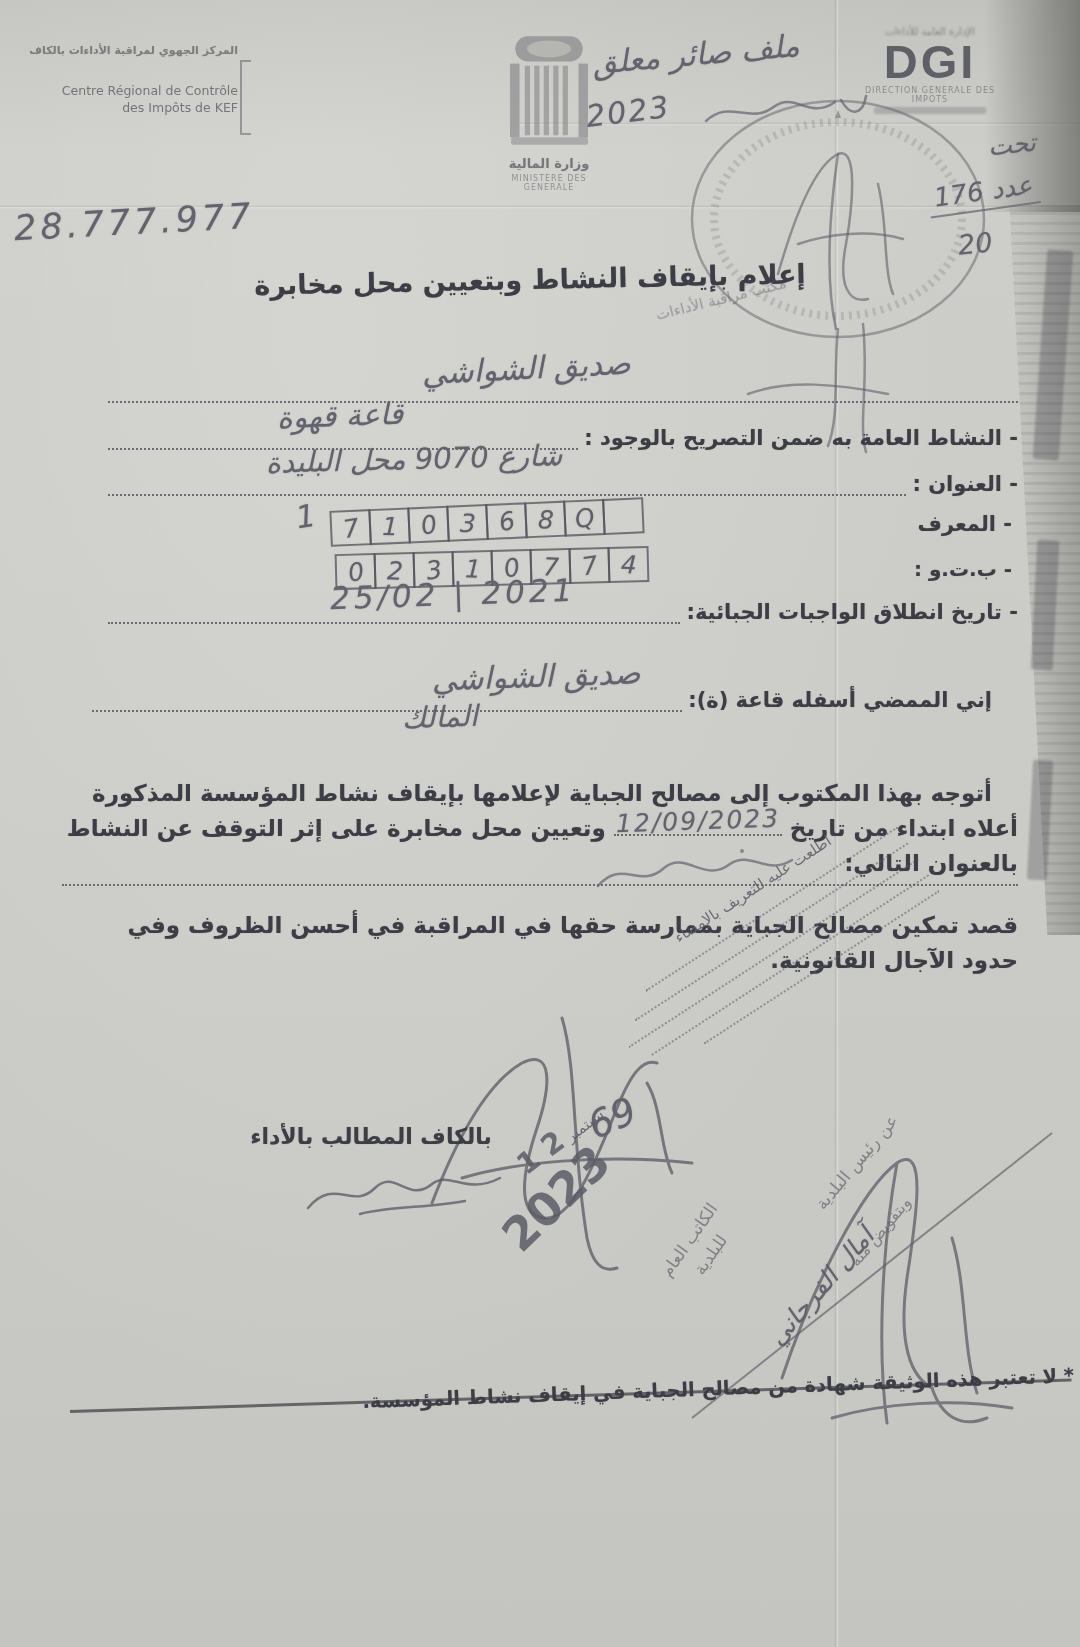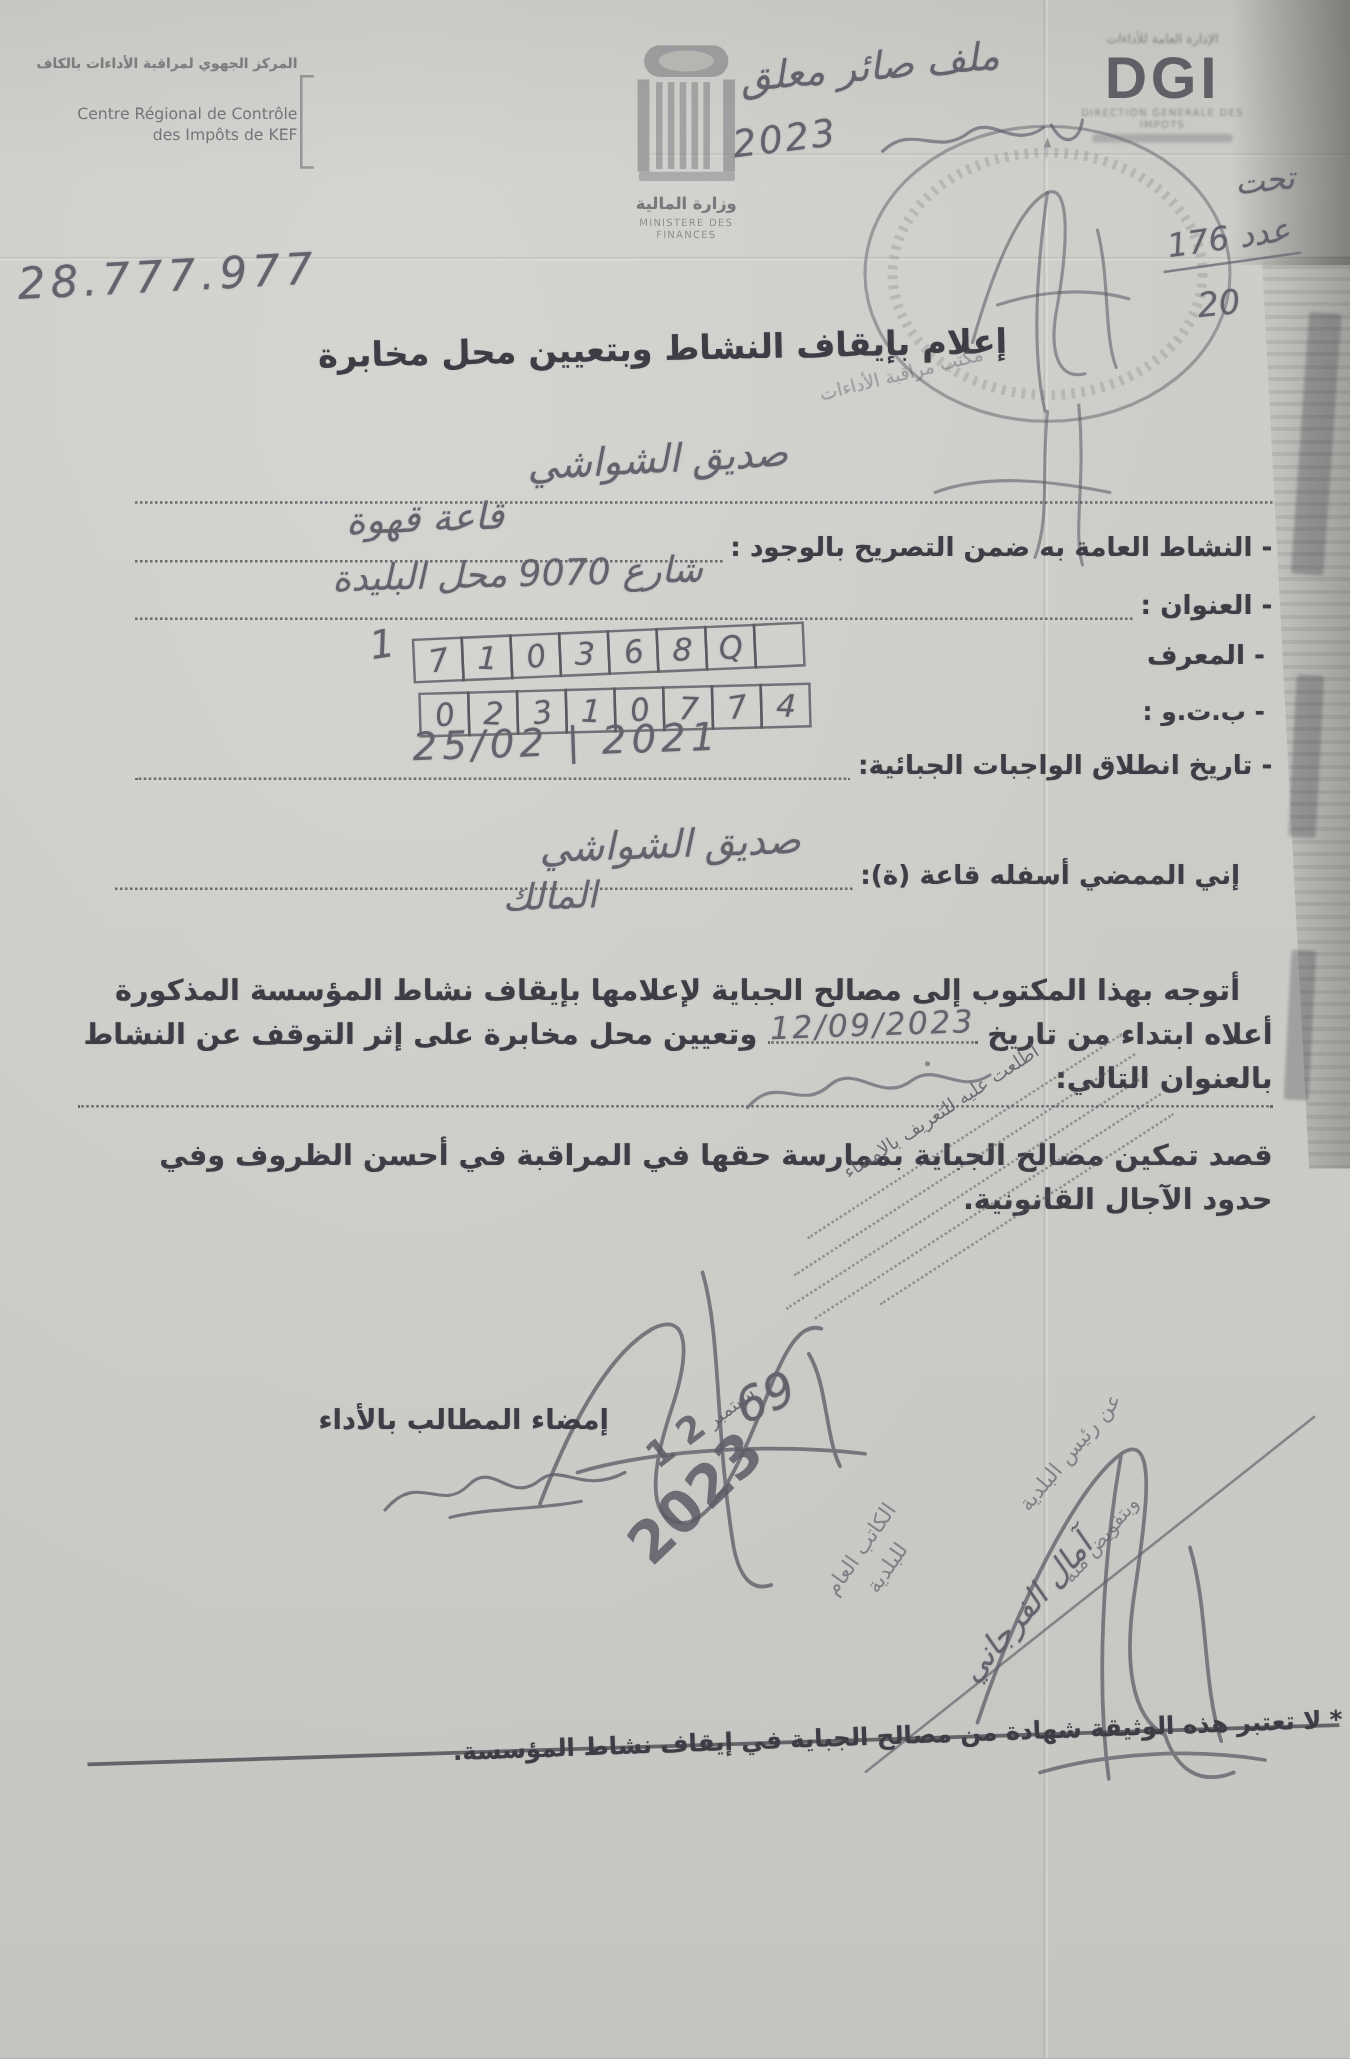--- a/index.html
+++ b/index.html
@@ -132,21 +132,21 @@
       <rect x="13" y="30" width="9" height="70" fill="#86868a" opacity=".75"></rect>
       <rect x="78" y="30" width="9" height="70" fill="#86868a" opacity=".75"></rect>
       <rect x="27" y="32" width="5" height="66" fill="#86868a" opacity=".7"></rect>
       <rect x="36" y="32" width="5" height="66" fill="#86868a" opacity=".7"></rect>
       <rect x="45" y="32" width="5" height="66" fill="#86868a" opacity=".7"></rect>
       <rect x="54" y="32" width="5" height="66" fill="#86868a" opacity=".7"></rect>
       <rect x="63" y="32" width="5" height="66" fill="#86868a" opacity=".7"></rect>
       <rect x="14" y="100" width="73" height="7" rx="2" fill="#86868a" opacity=".6"></rect>
     </svg>
     <div class="emblem-ar printed rtl">وزارة المالية</div>
-    <div class="emblem-fr">MINISTERE DES FINANCES</div>
+    <div class="emblem-fr">MINISTERE DES GENERALE</div>
   </div>
 
   <div class="abs dgi-wrap">
     <div class="dgi-top rtl">الإدارة العامة للأداءات</div>
     <div class="dgi">DGI</div>
     <div class="dgi-sub">DIRECTION GENERALE DES IMPOTS</div>
     <div class="dgi-bar"></div>
   </div>
 
   <div class="abs hw rtl file-note1">ملف صائر معلق</div>
@@ -291,21 +291,21 @@
   <svg class="abs scribble" style="left:402px;top:988px;" width="330" height="290">
     <g fill="none" stroke="#61616b" stroke-width="3" stroke-linecap="round" opacity=".8">
       <path d="M30,215 C55,150 85,95 120,75 C150,60 150,95 135,140 C120,185 115,225 140,230 C170,236 195,170 215,120 C228,88 240,70 255,75"></path>
       <path d="M160,30 C175,80 170,160 185,250 C190,275 200,285 215,280"></path>
       <path d="M60,190 C110,175 200,165 290,175"></path>
       <path d="M245,95 C260,120 258,160 270,185"></path>
     </g>
   </svg>
   <div class="abs hw hw-69">69</div>
 
-  <div class="abs sig-label printed rtl">إمضاء المطالب بالأداء</div>
+  <div class="abs sig-label printed rtl">بالكاف المطالب بالأداء</div>
   <svg class="abs scribble" style="left:300px;top:1156px;" width="210" height="70">
     <g fill="none" stroke="#5f5f6a" stroke-width="2.5" stroke-linecap="round" opacity=".8">
       <path d="M8,52 C35,20 52,55 75,32 C95,12 108,48 132,28 C150,14 165,40 200,22"></path>
       <path d="M60,58 C90,50 130,52 165,45"></path>
     </g>
   </svg>
 
   <div class="abs date-stamp">
     <div>
       <span class="d1">1 2</span>

